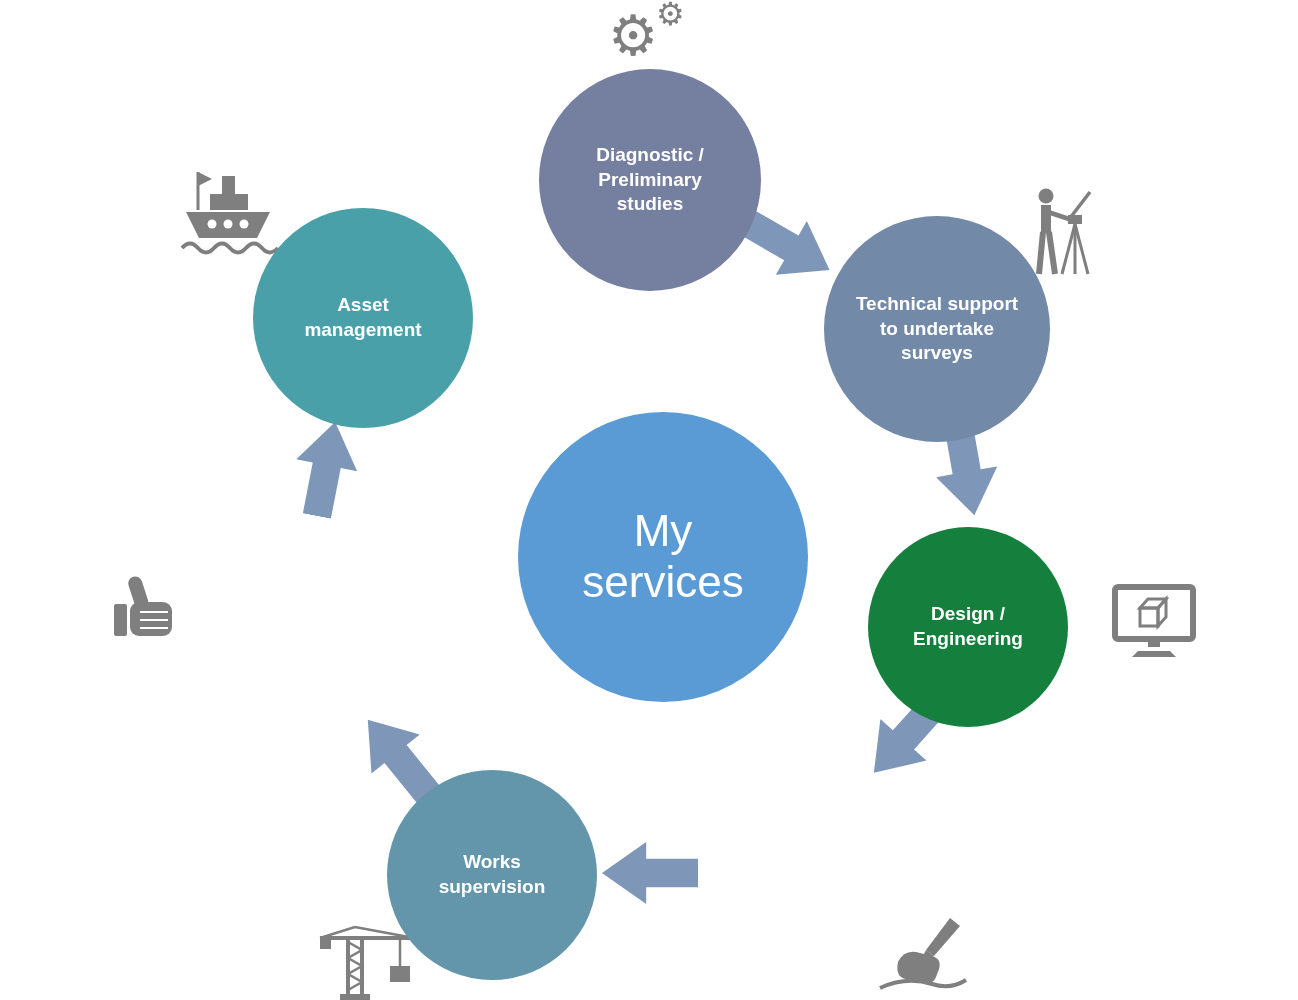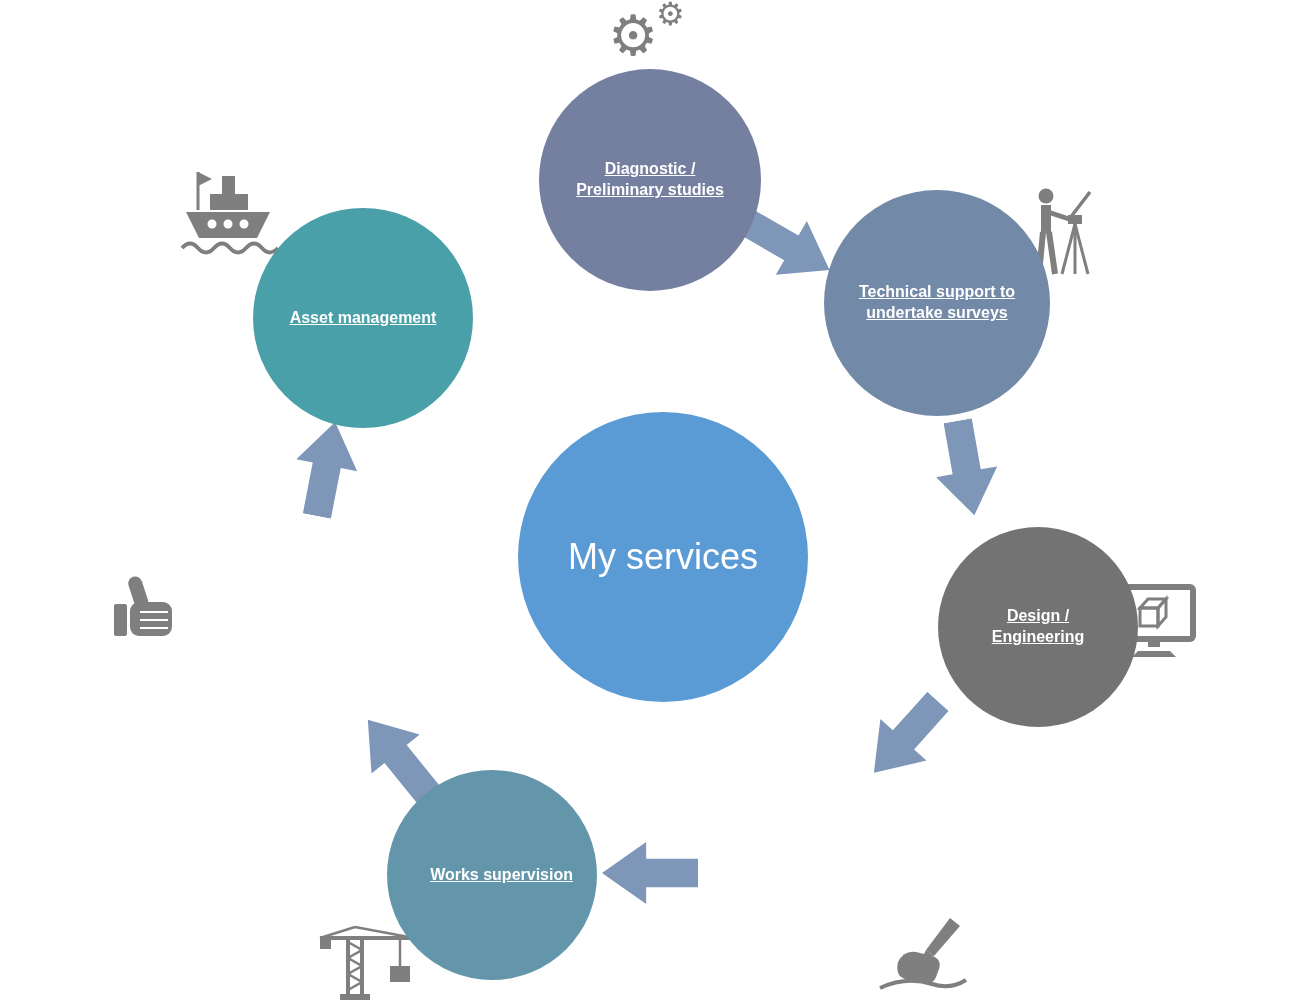--- a/index.html
+++ b/index.html
@@ -16,37 +16,36 @@
     border-radius: 50%;
     display: flex;
     align-items: center;
     justify-content: center;
     text-align: center;
     z-index: 2;
   }
   .node-label {
     color: #ffffff;
     font-weight: bold;
-    font-size: 16px;
+    font-size: 19px;
     line-height: 1.3;
     padding: 0 24px;
-    text-decoration: underline;
   }
   .center-node {
     position: absolute;
     border-radius: 50%;
     display: flex;
     align-items: center;
     justify-content: center;
     text-align: center;
     z-index: 2;
   }
   .center-label {
     color: #ffffff;
-    font-size: 36px;
+    font-size: 44px;
     font-weight: 400;
     line-height: 1.15;
     max-width: 200px;
   }
   .arrow {
     position: absolute;
     width: 96px;
     height: 62px;
     z-index: 1;
     clip-path: polygon(0 27%, 54% 27%, 54% 0, 100% 50%, 54% 100%, 54% 73%, 0 73%);
@@ -161,25 +160,25 @@
   <div class="arrow" style="left: 966px; top: 468px; transform: translate(-50%, -50%) rotate(80deg); background-color: rgb(126, 150, 184);"></div>
   <div class="arrow" style="left: 906px; top: 737px; transform: translate(-50%, -50%) rotate(132deg); background-color: rgb(126, 150, 184);"></div>
   <div class="arrow" style="left: 650px; top: 873px; transform: translate(-50%, -50%) rotate(180deg); background-color: rgb(126, 150, 184);"></div>
   <div class="arrow" style="left: 398px; top: 757px; transform: translate(-50%, -50%) rotate(231deg); background-color: rgb(126, 150, 184);"></div>
   <div class="arrow" style="left: 326px; top: 469px; transform: translate(-50%, -50%) rotate(281deg); background-color: rgb(126, 150, 184);"></div>
 
   <div class="node" style="left: 539px; top: 69px; width: 222px; height: 222px; background-color: rgb(117, 127, 160);">
     <span class="node-label">Diagnostic / Preliminary studies</span>
   </div>
 
-  <div class="node" style="left: 824px; top: 190px; width: 226px; height: 226px; background-color: rgb(115, 137, 168);">
+  <div class="node" style="left: 824px; top: 216px; width: 226px; height: 226px; background-color: rgb(115, 137, 168);">
     <span class="node-label">Technical support to undertake surveys</span>
   </div>
 
-  <div class="node" style="left: 938px; top: 527px; width: 200px; height: 200px; background-color: #737373;">
+  <div class="node" style="left: 868px; top: 527px; width: 200px; height: 200px; background-color: #15803d;">
     <span class="node-label">Design / Engineering</span>
   </div>
 
 
   <div class="node" style="left: 387px; top: 770px; width: 210px; height: 210px; background-color: rgb(99, 150, 170); justify-content: flex-end;">
     <span class="node-label">Works supervision</span>
   </div>
 
 
   <div class="node" style="left: 253px; top: 208px; width: 220px; height: 220px; background-color: rgb(74, 160, 168); justify-content: center;">

